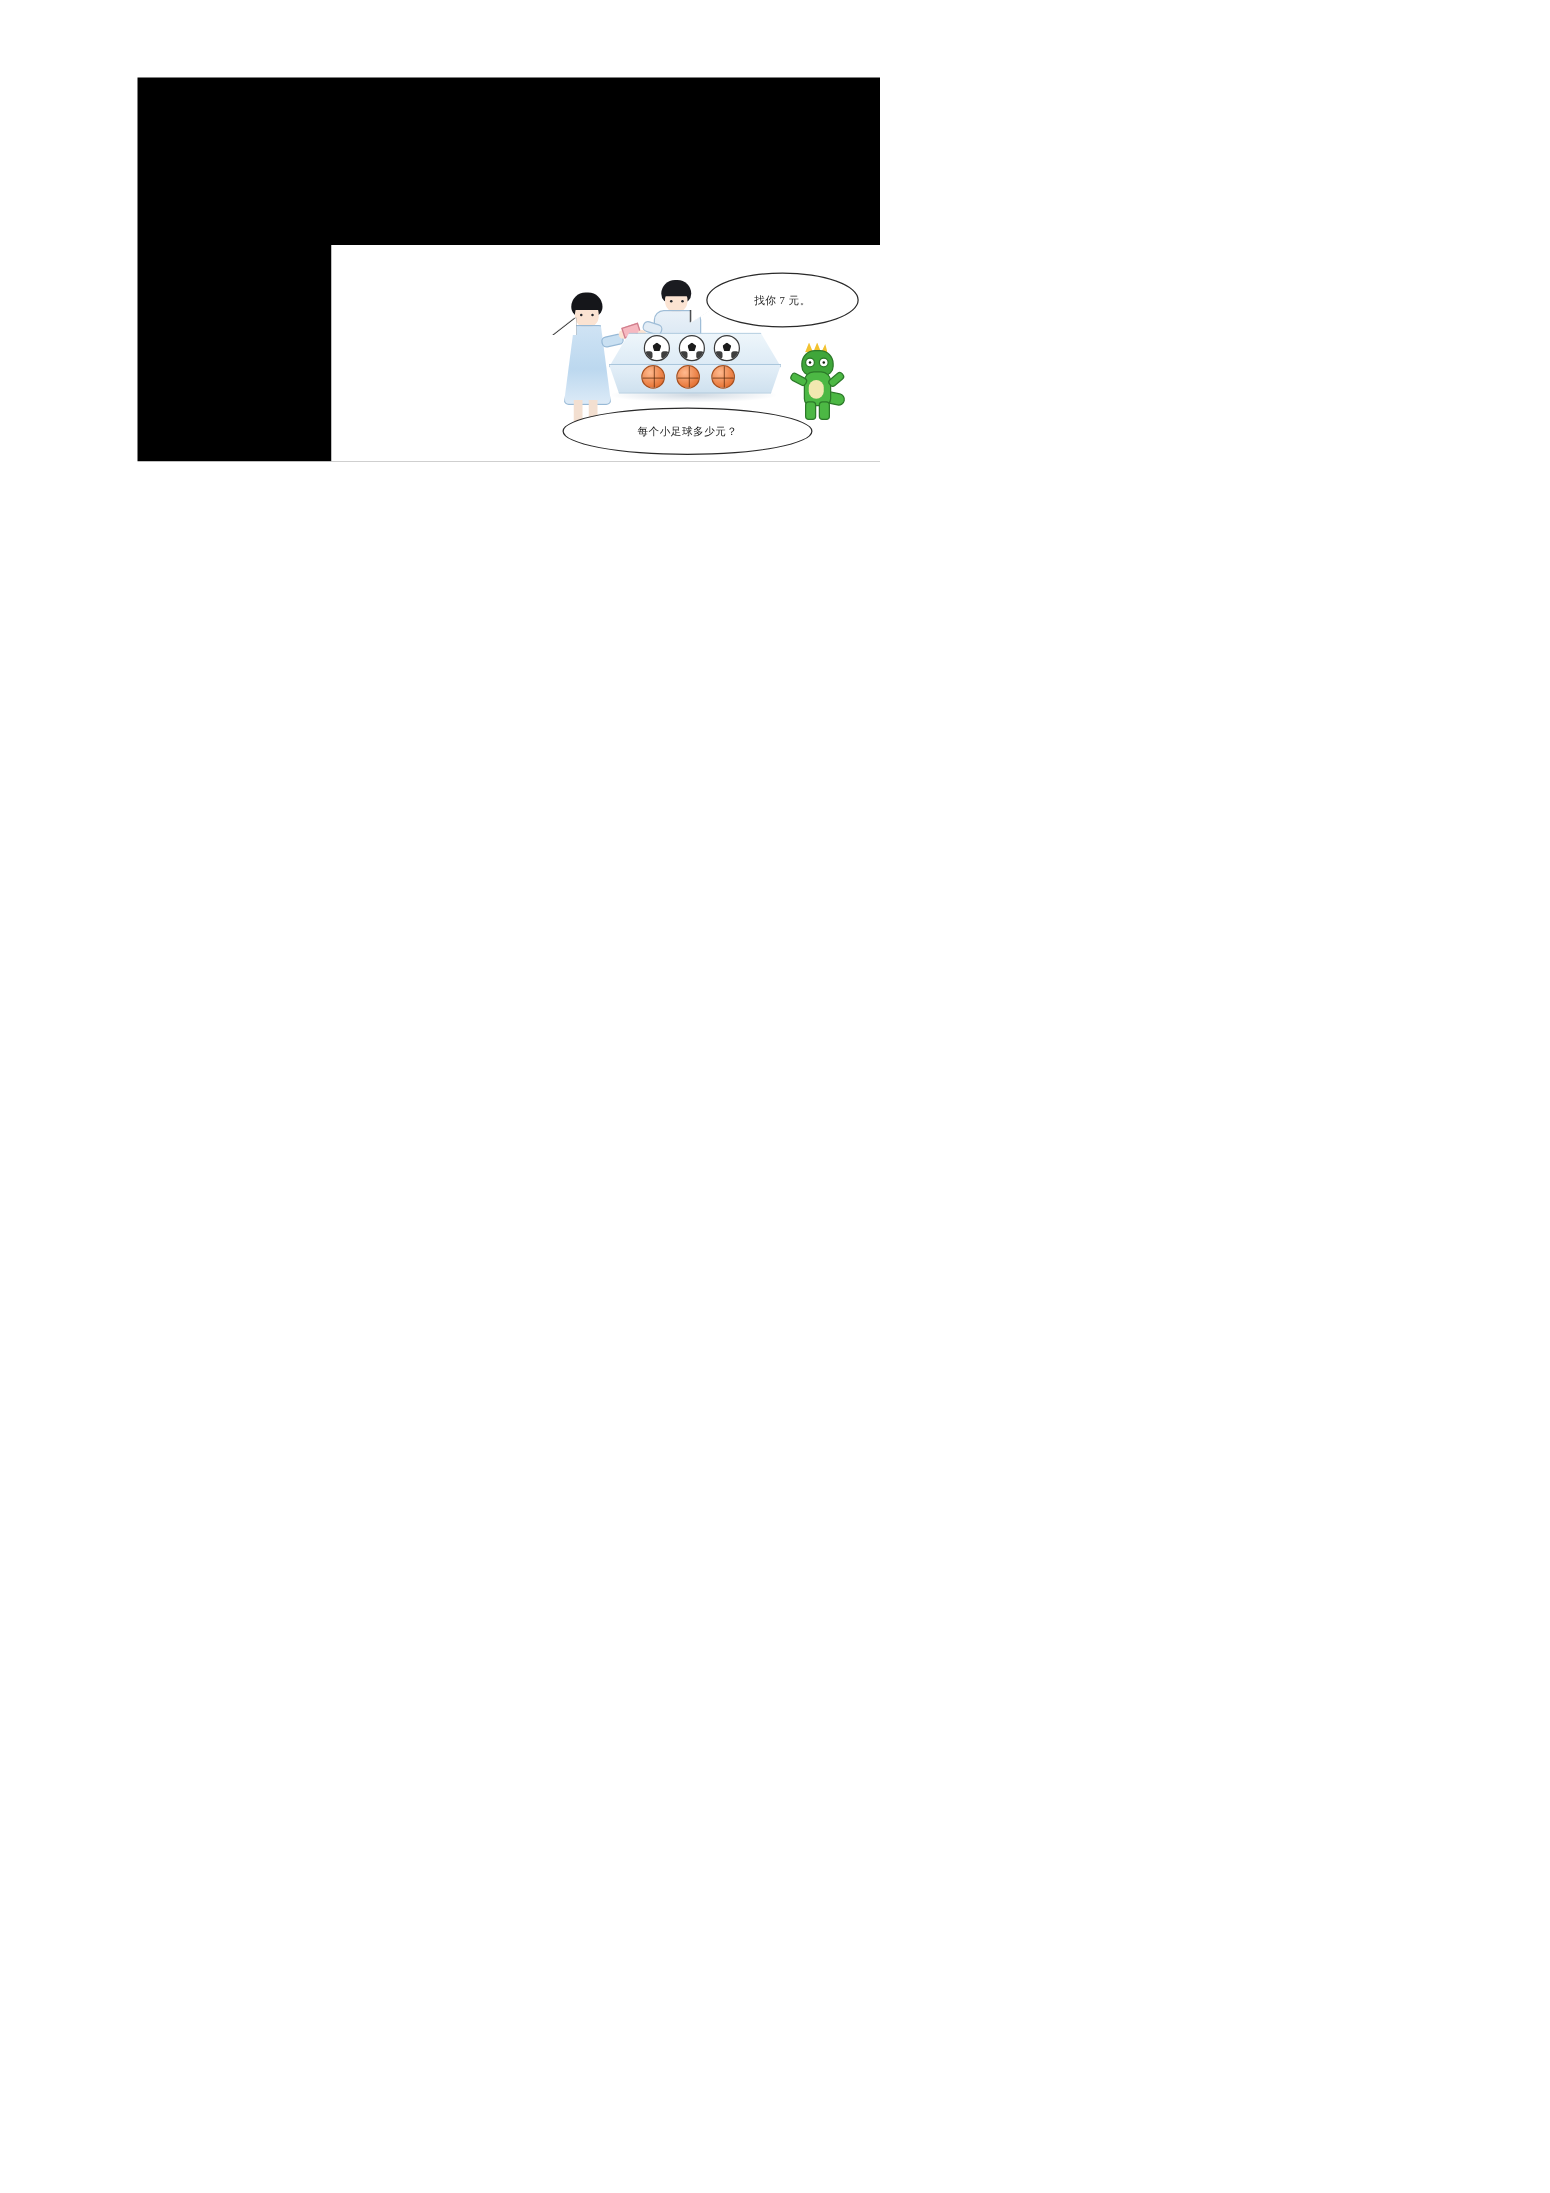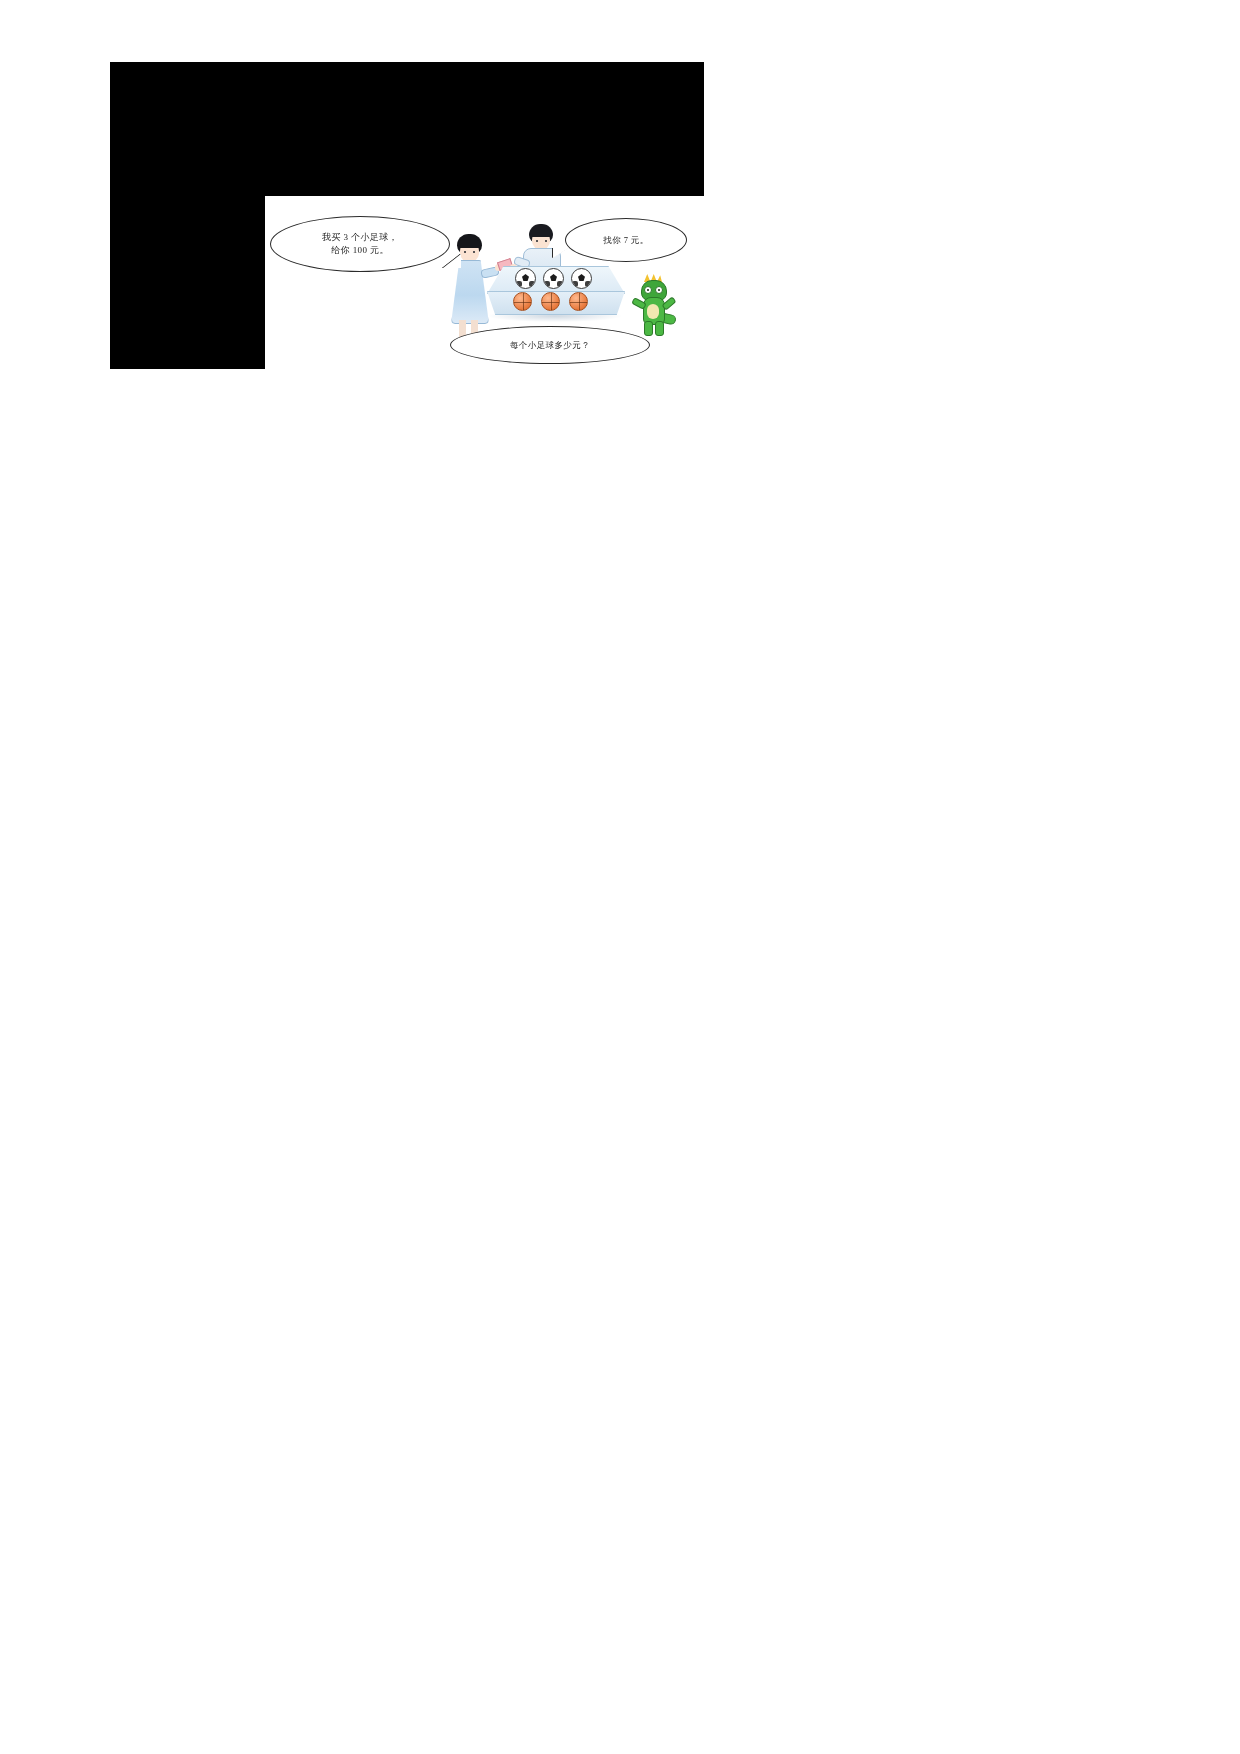--- a/index.html
+++ b/index.html
@@ -498,24 +498,20 @@
       <div class="tail"></div>
       <div class="body"></div>
       <div class="belly"></div>
       <div class="arm-l"></div>
       <div class="arm-r"></div>
       <div class="leg-l"></div>
       <div class="leg-r"></div>
     </div>
 
     <div class="tail" id="tail-buy"></div>
-    <div class="bubble" id="bubble-buy">
-      <span class="bubble-text">我买 3 个小足球，
-给你 100 元。</span>
-    </div>
 
     <div class="tail" id="tail-change"></div>
     <div class="bubble" id="bubble-change">
       <span class="bubble-text">找你 7 元。</span>
     </div>
 
     <div class="bubble" id="bubble-question">
       <span class="bubble-text">每个小足球多少元？</span>
     </div>
 

